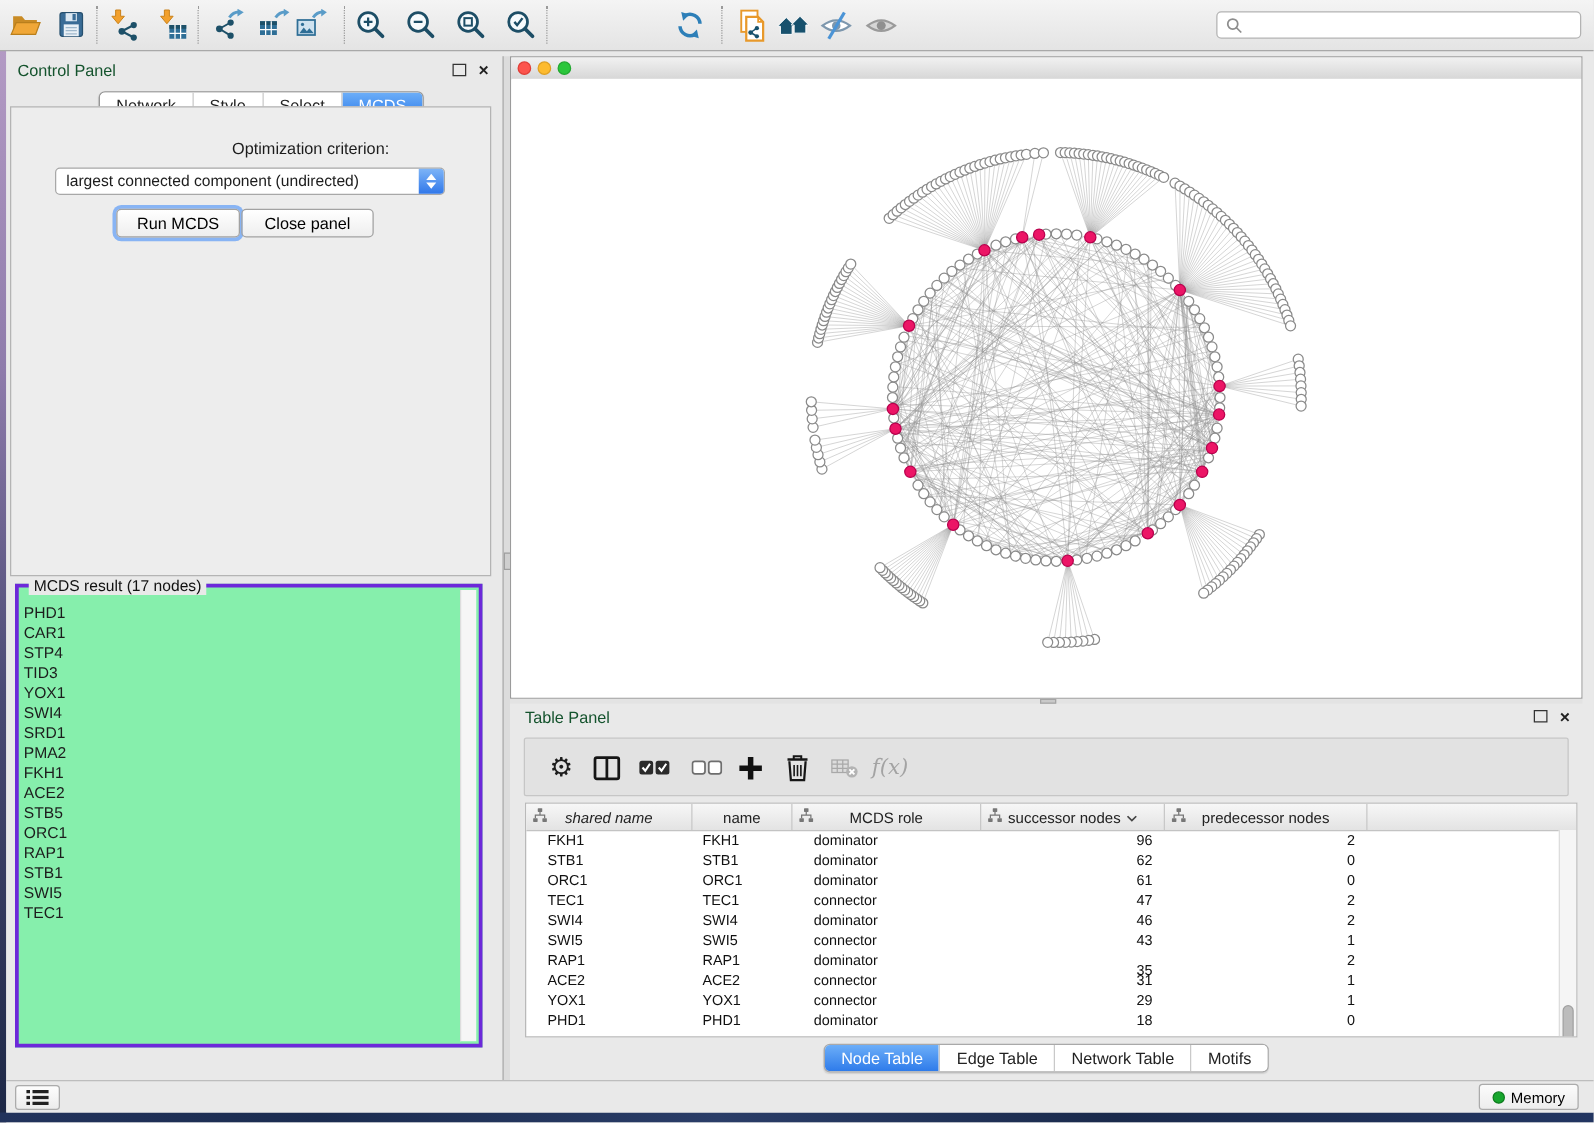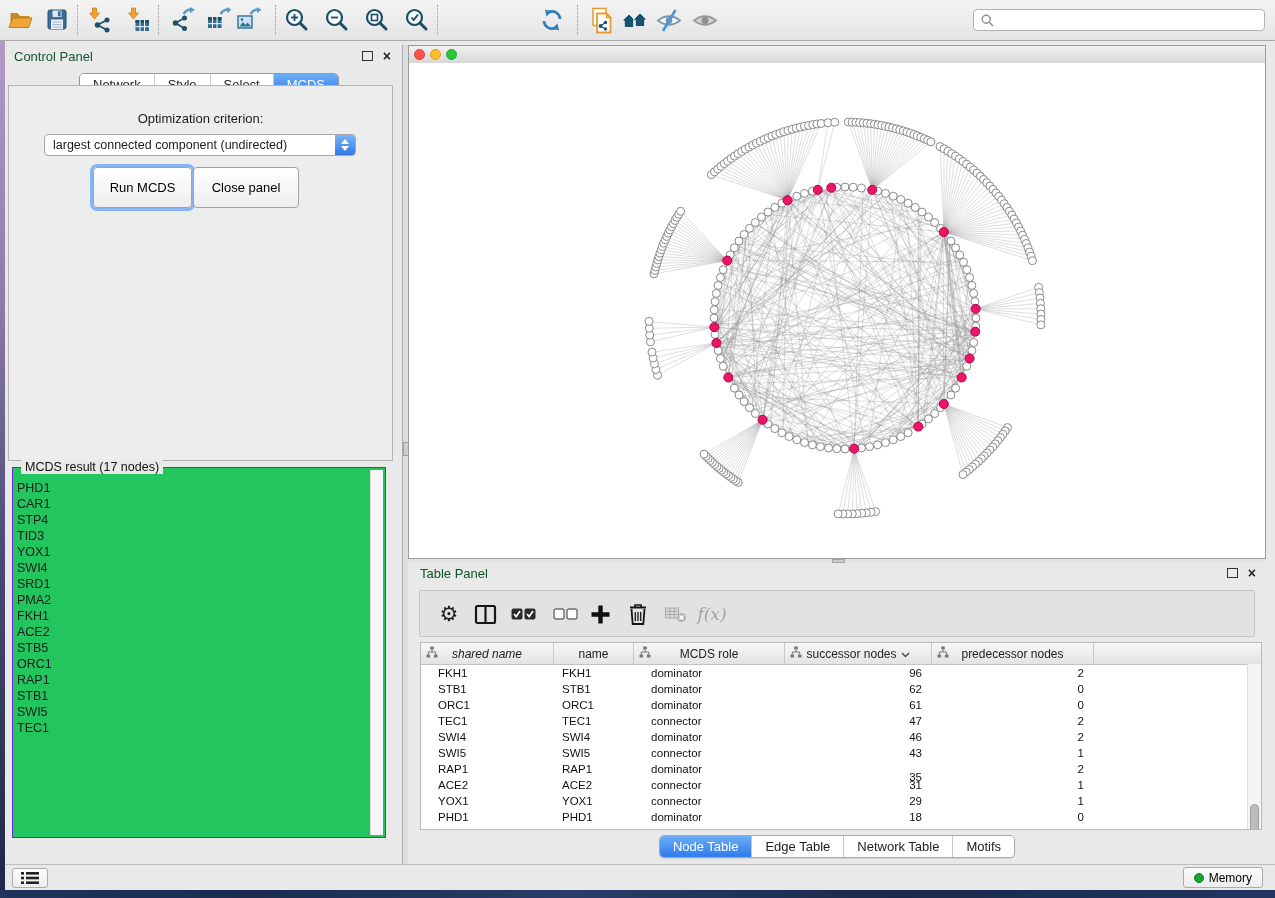--- a/index.html
+++ b/index.html
@@ -30,35 +30,35 @@
   
   #control-panel{left:5px;top:45px;width:398px;height:819px;}
   #cp-title{left:9px;top:4px;}
   #cp-tabs{position:absolute;left:74px;top:28px;display:inline-flex;border:1px solid #979797;
     border-radius:5px;overflow:hidden;background:#fff;box-shadow:0 1px 1px rgba(0,0,0,.12);}
   .tab{padding:3px 13px;font-size:13px;color:#222;background:#fff;border-left:1px solid #c9c9c9;cursor:pointer;}
   .tab:first-child{border-left:none;}
   .tab.sel{background:linear-gradient(#6caef8,#2e7bea);color:#fff;}
   #cp-box{left:3px;top:40px;width:385px;height:376px;background:#ededed;
     border:1px solid #b4b4b4;box-sizing:border-box;}
-  #opt-label{left:0;top:66px;width:391px;text-align:center;font-size:13px;}
+  #opt-label{left:0;top:66px;width:391px;text-align:center;font-size:13px;padding-left:48px;}
   #mcds-select{left:39px;top:89px;width:312px;height:22px;background:#fff;border:1px solid #a8a8a8;
     border-radius:4px;display:flex;align-items:center;box-sizing:border-box;cursor:pointer;}
   #mcds-select .val{flex:1;padding-left:8px;font-size:12.5px;white-space:nowrap;}
   #mcds-select .stepper{width:20px;align-self:stretch;border-radius:0 3px 3px 0;
     background:linear-gradient(#7db4f7,#3178ea);display:flex;flex-direction:column;
     align-items:center;justify-content:center;gap:2px;}
   .tri-up{width:0;height:0;border-left:4px solid transparent;border-right:4px solid transparent;border-bottom:5px solid #fff;}
   .tri-dn{width:0;height:0;border-left:4px solid transparent;border-right:4px solid transparent;border-top:5px solid #fff;}
-  .mac-btn{position:absolute;height:41px;background:linear-gradient(#ffffff,#eeeeee);
+  .mac-btn{position:absolute;height:23px;background:linear-gradient(#ffffff,#eeeeee);
     border:1px solid #a2a2a2;border-radius:4px;font-size:13px;font-family:inherit;cursor:pointer;padding:0 12px;}
   #run-btn{left:88px;top:122px;width:99px;box-shadow:0 0 0 3px rgba(110,165,245,.8);}
   #closepanel-btn{left:188px;top:122px;width:106px;}
-  #result-box{left:7px;top:422px;width:374px;height:371px;background:#22c55e;
-    border:1px solid #6d28d9;box-sizing:border-box;}
+  #result-box{left:7px;top:422px;width:374px;height:371px;background:#86efac;
+    border:3px solid #6d28d9;box-sizing:border-box;}
   #result-label{position:absolute;left:8px;top:-8px;background:#e9e9e9;padding:0 4px;font-size:12.5px;color:#111;}
   #mcds-list{position:absolute;left:4px;top:12px;right:16px;bottom:4px;overflow:hidden;
     font-size:12.5px;line-height:16px;}
   #mcds-scroll{position:absolute;right:2px;top:2px;bottom:2px;width:12px;background:#f6f6f6;border-left:1px solid #ddd;}
   
   #v-split{left:402px;top:45px;width:6px;height:819px;background:#dcdcdc;border-left:1px solid #aaa;box-sizing:border-box;}
   #v-split .grip{position:absolute;left:0;top:397px;width:6px;height:14px;background:#cfcfcf;border:1px solid #9f9f9f;box-sizing:border-box;}
   #h-split{left:408px;top:559px;width:858px;height:4px;background:#e3e3e3;}
   #h-split .grip{position:absolute;left:424px;top:0;width:13px;height:4px;background:#c9c9c9;border:1px solid #a5a5a5;box-sizing:border-box;}
   

